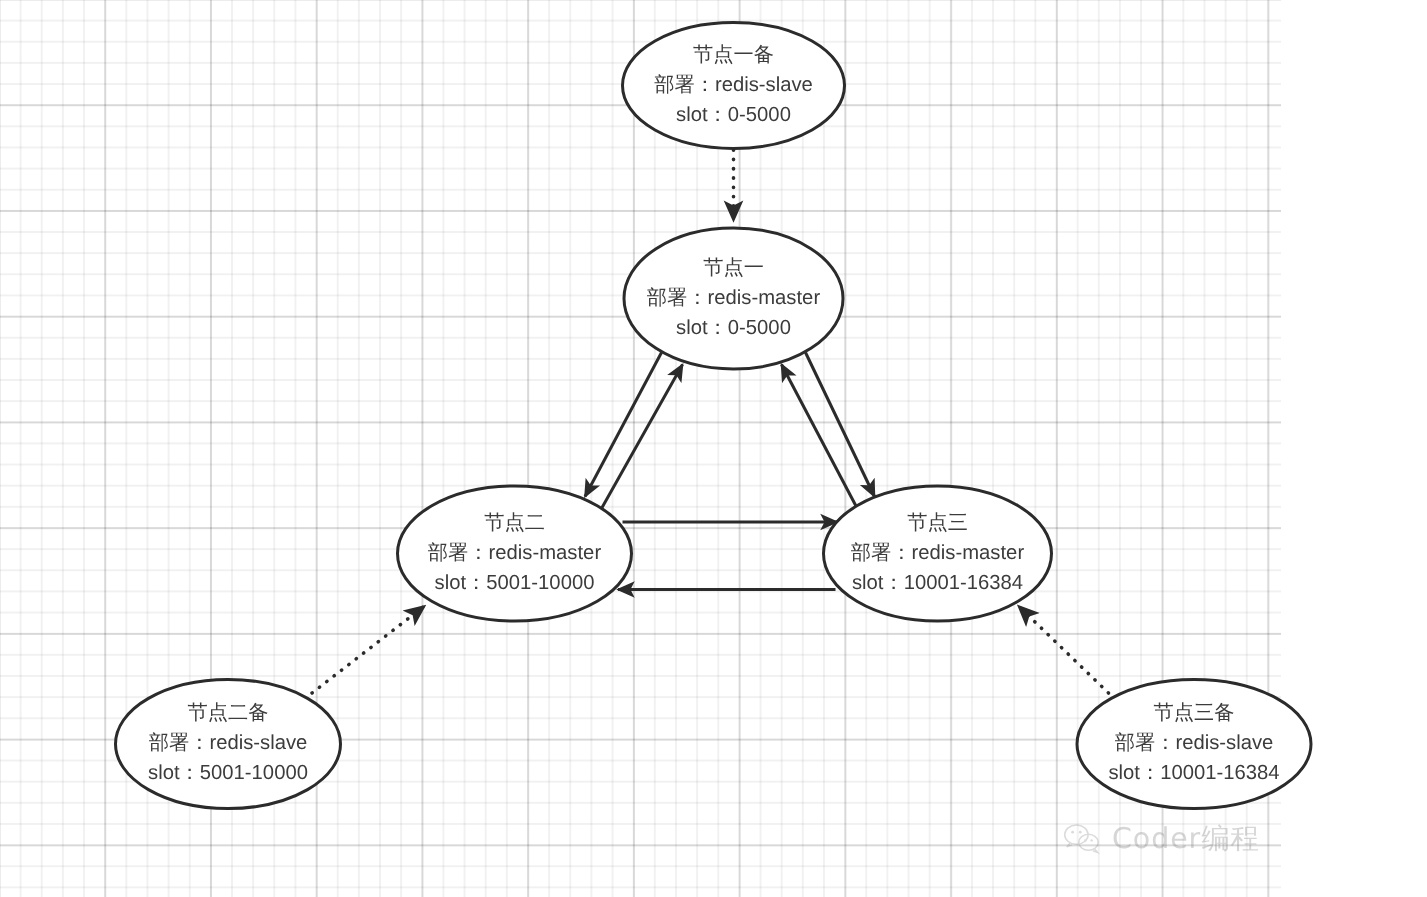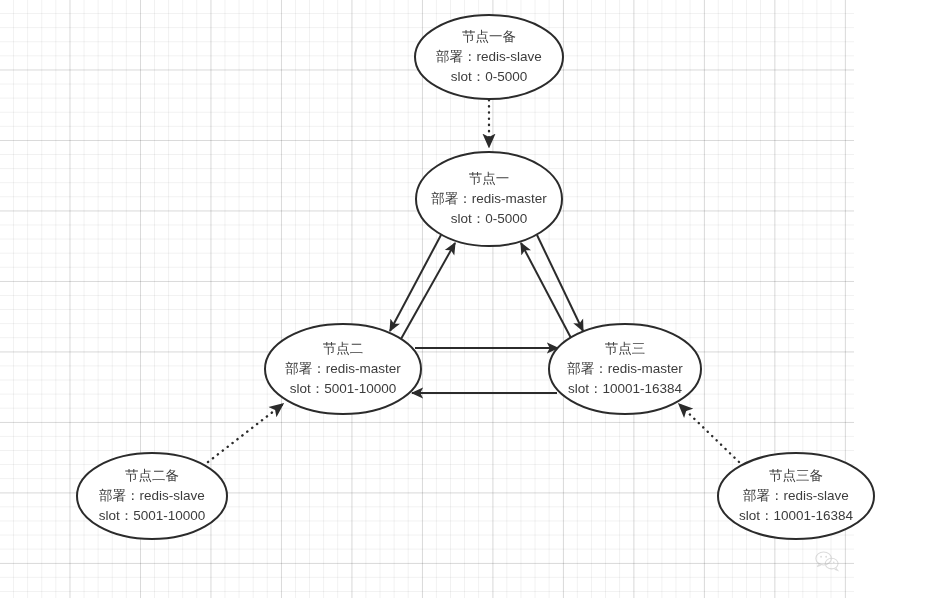--- a/index.html
+++ b/index.html
@@ -126,15 +126,16 @@
     <svg class="wm-icon" viewBox="0 0 30 26" xmlns="http://www.w3.org/2000/svg">
       <ellipse cx="11" cy="10" rx="9.2" ry="7.6" fill="none" stroke="#8a8a8a" stroke-width="1.2"></ellipse>
       <path d="M6 16.6 L3.4 19.6 L7.6 18" fill="none" stroke="#8a8a8a" stroke-width="1.2"></path>
       <circle cx="8" cy="8" r="1.1" fill="#8a8a8a"></circle>
       <circle cx="14" cy="8" r="1.1" fill="#8a8a8a"></circle>
       <ellipse cx="20.5" cy="16" rx="7.6" ry="6.3" fill="none" stroke="#8a8a8a" stroke-width="1.2"></ellipse>
       <path d="M25.4 21.3 L27.6 24 L24 22.7" fill="none" stroke="#8a8a8a" stroke-width="1.2"></path>
       <circle cx="18" cy="14.5" r="0.95" fill="#8a8a8a"></circle>
       <circle cx="23" cy="14.5" r="0.95" fill="#8a8a8a"></circle>
     </svg>
+    <span class="wm-text">Coder编程</span>
   </div>
 
 </div>
 
 </body></html>

